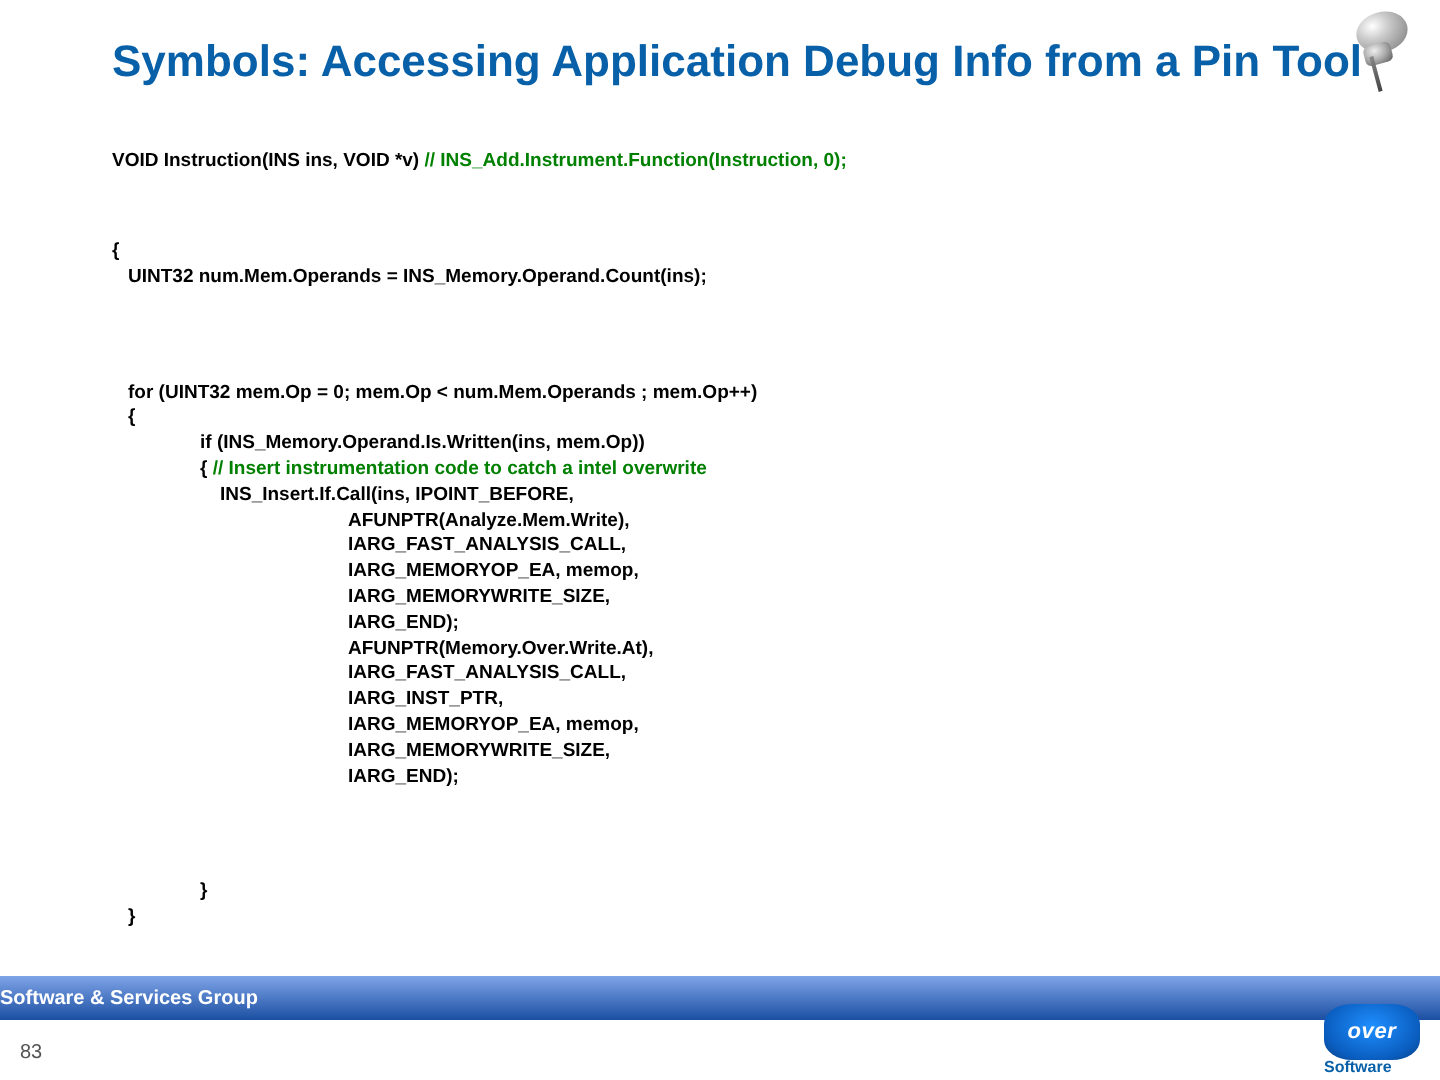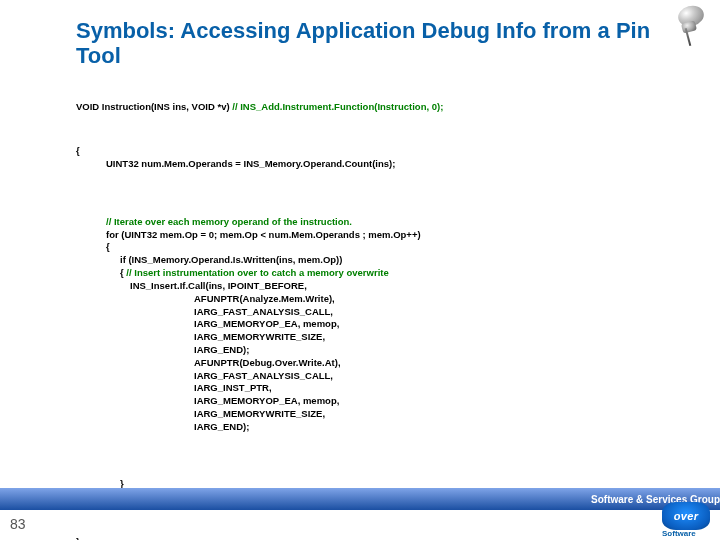--- a/index.html
+++ b/index.html
@@ -7,57 +7,58 @@
     width: 720px;
     height: 540px;
     background: #ffffff;
     font-family: Verdana, Arial, sans-serif;
     position: relative;
     overflow: hidden;
   }
   .slide {
     width: 100%;
     height: 100%;
-    padding: 18px 32px 0 76px;
+    padding: 18px 32px 0 56px;
     position: relative;
   }
   .title {
     color: #0860a8;
     font-weight: bold;
     font-size: 22px;
     line-height: 1.15;
     margin-bottom: 12px;
   }
   .code {
     font-family: Verdana, Arial, sans-serif;
     font-size: 9.5px;
     line-height: 1.35;
     font-weight: bold;
   }
   .black { color: #000; }
   .green { color: #008000; }
   .indent-0 { margin-left: 0; margin-top: 32px; }
-  .indent-1 { margin-left: 30px; }
+  .indent-1 { margin-left: 8px; }
   .indent-2 { margin-left: 44px; }
   .indent-3 { margin-left: 54px; }
   .indent-5 { margin-left: 118px; }
   .footer {
     position: absolute;
     bottom: 0;
     left: 0;
     right: 0;
     height: 52px;
   }
   .footer-band {
     width: 100%;
     height: 22px;
     background: linear-gradient(180deg, #7fa4e8 0%, #1b4fa2 100%);
     display: flex;
     align-items: center;
-    justify-content: flex-end;
+    justify-content: flex-start;
+    padding-right: 12px;
   }
   .footer-text {
     color: #fff;
     font-size: 10px;
     font-weight: bold;
   }
   .logo-area {
     position: absolute;
     right: 10px;
     bottom: 2px;
@@ -79,21 +80,21 @@
   .software-label {
     font-size: 8px;
     color: #0860a8;
     font-weight: bold;
     margin-top: -1px;
   }
   .page-number {
     position: absolute;
     left: 10px;
     bottom: 8px;
-    font-size: 14px;
+    font-size: 10px;
     color: #555;
   }
   .pin-icon {
     position: absolute;
     top: 4px;
     right: 10px;
     width: 40px;
     height: 46px;
   }
   .pin-head {
@@ -137,32 +138,31 @@
     <div class="pin-needle"></div>
   </div>
 
   <div class="title">Symbols: Accessing Application Debug Info from a Pin Tool</div>
 
   <div class="code" id="code-block">
       <div class="codeline indent-0"><span class="black">VOID Instruction(INS ins, VOID *v) </span><span class="green">// INS_Add.Instrument.Function(Instruction, 0);</span></div>
       <div class="codeline indent-0"><span class="black">{</span></div>
       <div class="codeline indent-1"><span class="black">UINT32 num.Mem.Operands = INS_Memory.Operand.Count(ins);</span></div>
       <div class="codeline indent-0"><span class="black"> </span></div>
-      <div class="codeline indent-1"><span class="green">// Iterate over each memory operand of the instruction.</span></div>
       <div class="codeline indent-1"><span class="black">for (UINT32 mem.Op = 0; mem.Op &lt; num.Mem.Operands ; mem.Op++)</span></div>
       <div class="codeline indent-1"><span class="black">{</span></div>
       <div class="codeline indent-2"><span class="black">if (INS_Memory.Operand.Is.Written(ins, mem.Op))</span></div>
-      <div class="codeline indent-2"><span class="black">{ </span><span class="green">// Insert instrumentation over to catch a memory overwrite</span></div>
+      <div class="codeline indent-2"><span class="black">{ </span><span class="green">// Insert instrumentation code to catch a intel overwrite</span></div>
       <div class="codeline indent-3"><span class="black">INS_Insert.If.Call(ins, IPOINT_BEFORE,</span></div>
       <div class="codeline indent-5"><span class="black">AFUNPTR(Analyze.Mem.Write),</span></div>
       <div class="codeline indent-5"><span class="black">IARG_FAST_ANALYSIS_CALL,</span></div>
       <div class="codeline indent-5"><span class="black">IARG_MEMORYOP_EA, memop,</span></div>
       <div class="codeline indent-5"><span class="black">IARG_MEMORYWRITE_SIZE,</span></div>
       <div class="codeline indent-5"><span class="black">IARG_END);</span></div>
-      <div class="codeline indent-5"><span class="black">AFUNPTR(Debug.Over.Write.At),</span></div>
+      <div class="codeline indent-5"><span class="black">AFUNPTR(Memory.Over.Write.At),</span></div>
       <div class="codeline indent-5"><span class="black">IARG_FAST_ANALYSIS_CALL,</span></div>
       <div class="codeline indent-5"><span class="black">IARG_INST_PTR,</span></div>
       <div class="codeline indent-5"><span class="black">IARG_MEMORYOP_EA, memop,</span></div>
       <div class="codeline indent-5"><span class="black">IARG_MEMORYWRITE_SIZE,</span></div>
       <div class="codeline indent-5"><span class="black">IARG_END);</span></div>
       <div class="codeline indent-0"><span class="black"> </span></div>
       <div class="codeline indent-2"><span class="black">}</span></div>
       <div class="codeline indent-1"><span class="black">}</span></div>
       <div class="codeline indent-0"><span class="black">}</span></div>
     </div>

